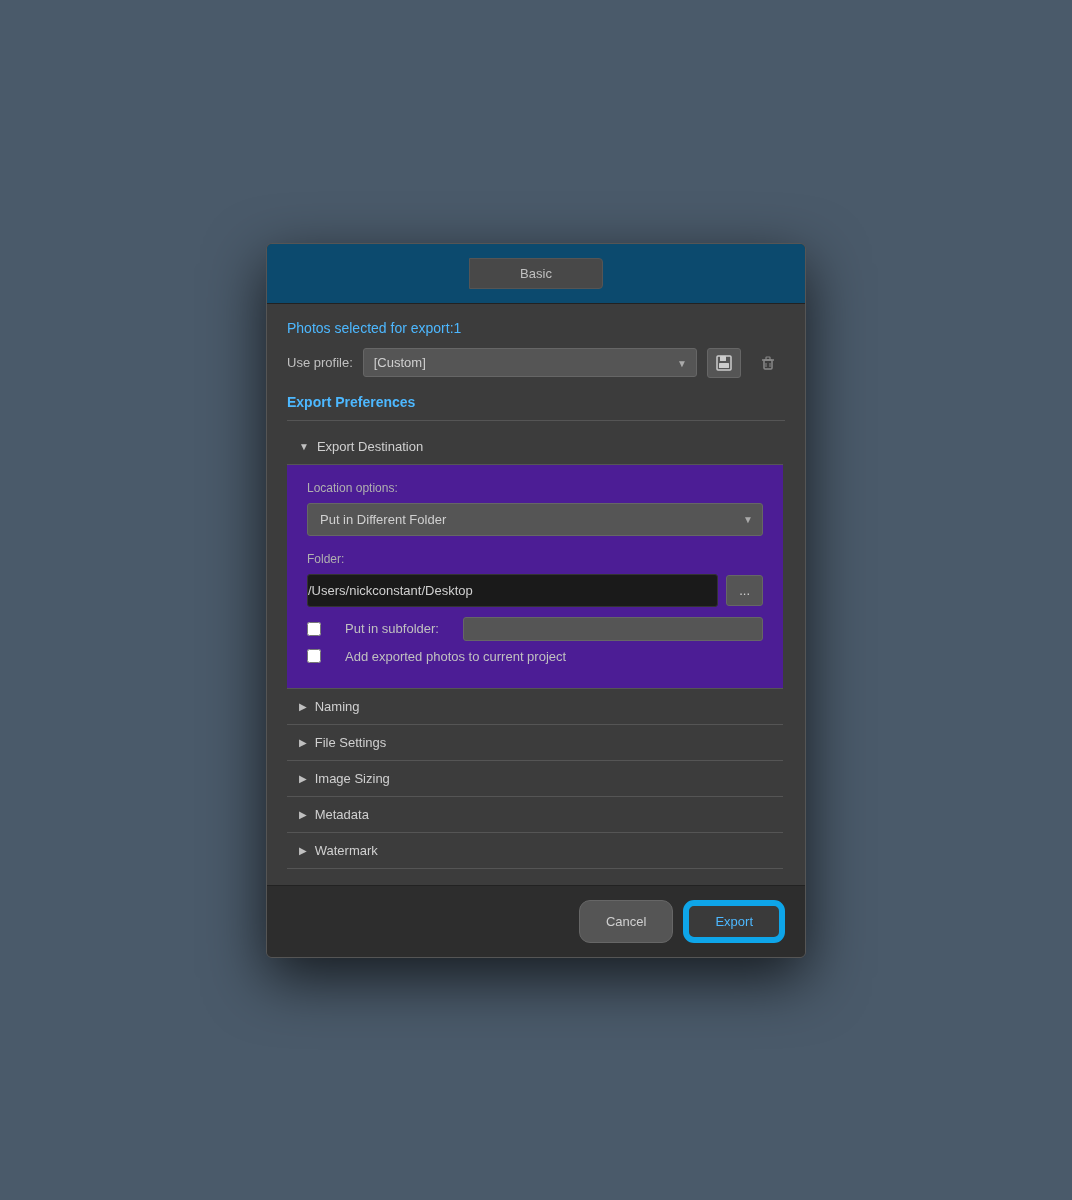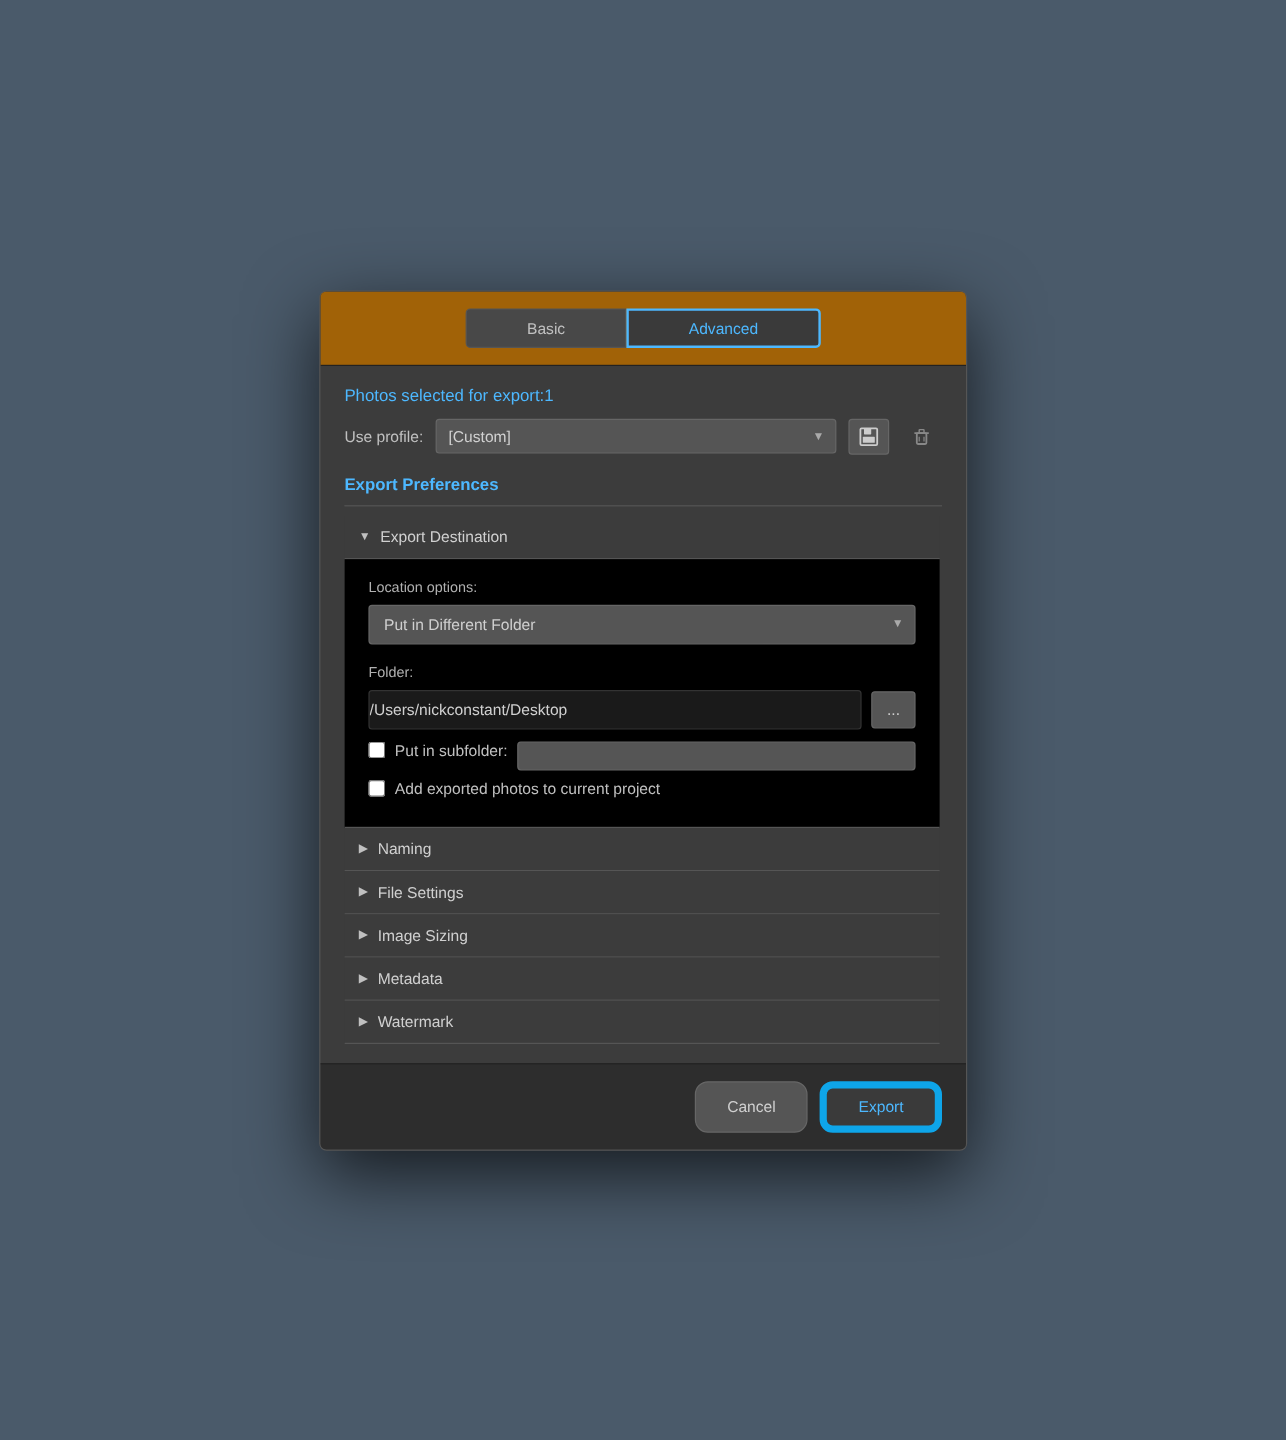--- a/index.html
+++ b/index.html
@@ -29,21 +29,21 @@
       border-bottom: 1px solid #222;
     }
 
     .dialog-titlebar span {
       color: #d0d0d0;
       font-size: 14px;
       font-weight: 500;
     }
 
     .dialog-tabs {
-      background: #a16207;
+      background: #0c4a6e;
       padding: 14px 16px;
       display: flex;
       justify-content: center;
       gap: 0;
       border-bottom: 1px solid #222;
     }
 
     .tab-btn {
       padding: 7px 50px;
       font-size: 13px;
@@ -194,21 +194,21 @@
       color: #c0c0c0;
     }
 
     .section-title {
       color: #d0d0d0;
       font-size: 13px;
       font-weight: 500;
     }
 
     .section-content {
-      background: #000000;
+      background: #4c1d95;
       padding: 16px 20px;
       border-bottom: 1px solid #555;
     }
 
     .field-label {
       color: #b0b0b0;
       font-size: 12px;
       margin-bottom: 8px;
     }
 
@@ -262,21 +262,22 @@
       color: #d0d0d0;
       padding: 7px 12px;
       font-size: 13px;
       border-radius: 3px;
       cursor: pointer;
       white-space: nowrap;
     }
 
     .checkbox-row {
       display: flex;
-      gap: 8px;
+      align-items: center;
+      gap: 24px;
       margin-bottom: 8px;
     }
 
     .checkbox-row input[type="checkbox"] {
       accent-color: #4db8ff;
       width: 14px;
       height: 14px;
       cursor: pointer;
     }
 
@@ -324,21 +325,20 @@
     }
   </style>
 </head>
 <body>
 
 <div class="dialog">
 
 
   <div class="dialog-tabs">
     <button class="tab-btn">Basic</button>
-    <button class="tab-btn active">Advanced</button>
   </div>
 
   <div class="dialog-body">
 
     <div class="photos-selected">Photos selected for export:1</div>
 
     <div class="profile-row">
       <span class="profile-label">Use profile:</span>
       <div class="profile-select-wrapper">
         <select class="profile-select">

